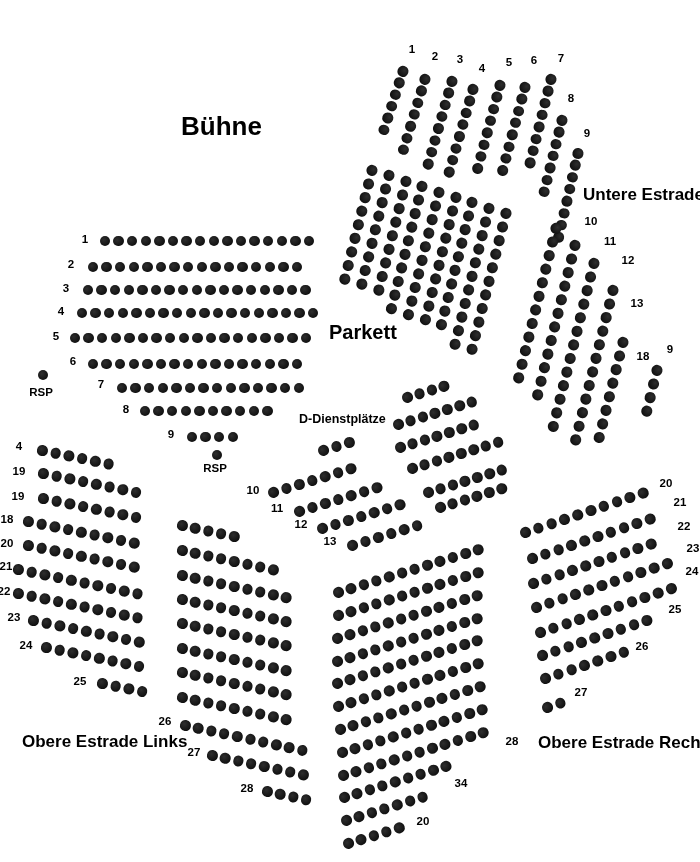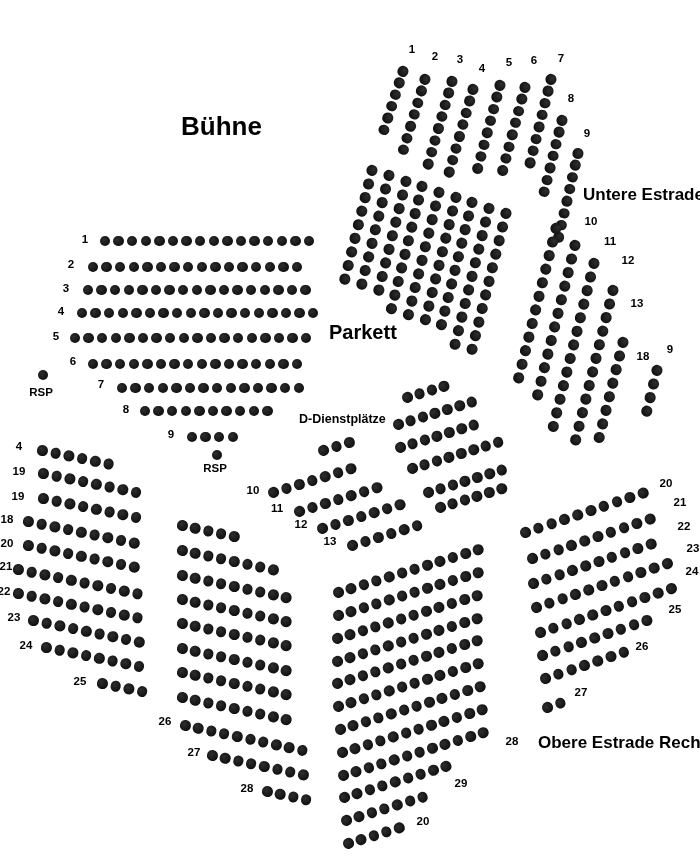--- a/index.html
+++ b/index.html
@@ -19,20 +19,21 @@
              font-size:11.5px;font-weight:bold;white-space:nowrap;}
 </style>
 </head>
 <body>
 
 <div id="stage">
   <div class="lbl" id="lbl-buehne">Bühne</div>
   <div class="lbl" id="lbl-parkett">Parkett</div>
   <div class="lbl" id="lbl-untere">Untere Estrade</div>
   <div class="lbl" id="lbl-dienst">D-Dienstplätze</div>
+  <div class="lbl" id="lbl-links">Obere Estrade Links</div>
   <div class="lbl" id="lbl-rechts">Obere Estrade Rechts</div>
 <div class="seat-row" style="left: 397.75px; top: 65.75px; width: 72px; height: 10.5px; transform-origin: 5.25px 5.25px; transform: rotate(108deg);">
       <span class="seat" style="left: 0px;"></span>
       <span class="seat" style="left: 12.3px;"></span>
       <span class="seat" style="left: 24.6px;"></span>
       <span class="seat" style="left: 36.9px;"></span>
       <span class="seat" style="left: 49.2px;"></span>
       <span class="seat" style="left: 61.5px;"></span>
     </div>
     <span class="row-label" style="left: 412px; top: 49px;">1</span>
@@ -923,21 +924,21 @@
       <span class="seat" style="left: 0px;"></span>
       <span class="seat" style="left: 13.3px;"></span>
       <span class="seat" style="left: 26.6px;"></span>
       <span class="seat" style="left: 39.9px;"></span>
       <span class="seat" style="left: 53.2px;"></span>
       <span class="seat" style="left: 66.5px;"></span>
       <span class="seat" style="left: 79.8px;"></span>
       <span class="seat" style="left: 93.1px;"></span>
       <span class="seat" style="left: 106.4px;"></span>
     </div>
-    <span class="row-label" style="left: 461px; top: 783px;">29</span>
+    <span class="row-label" style="left: 461px; top: 783px;">34</span>
     <div class="seat-row" style="left: 340.75px; top: 814.75px; width: 90.3px; height: 10.5px; transform-origin: 5.25px 5.25px; transform: rotate(-17deg);">
       <span class="seat" style="left: 0px;"></span>
       <span class="seat" style="left: 13.3px;"></span>
       <span class="seat" style="left: 26.6px;"></span>
       <span class="seat" style="left: 39.9px;"></span>
       <span class="seat" style="left: 53.2px;"></span>
       <span class="seat" style="left: 66.5px;"></span>
       <span class="seat" style="left: 79.8px;"></span>
     </div>
     <div class="seat-row" style="left: 342.75px; top: 837.75px; width: 63.7px; height: 10.5px; transform-origin: 5.25px 5.25px; transform: rotate(-17deg);">

